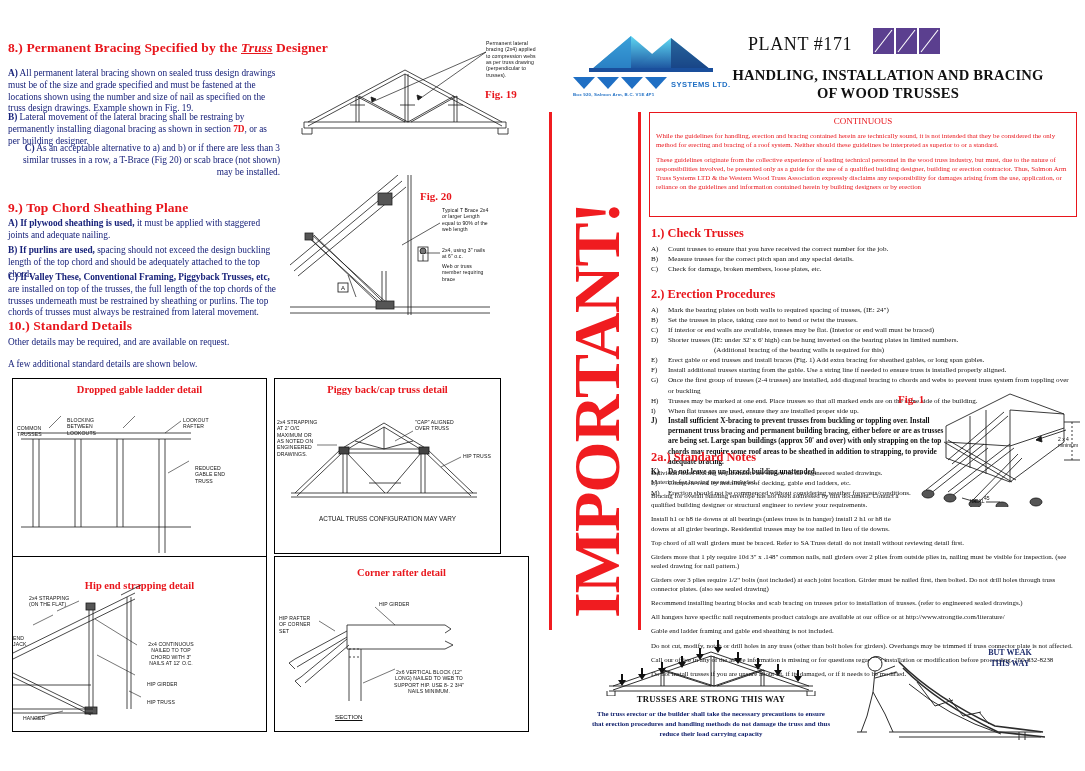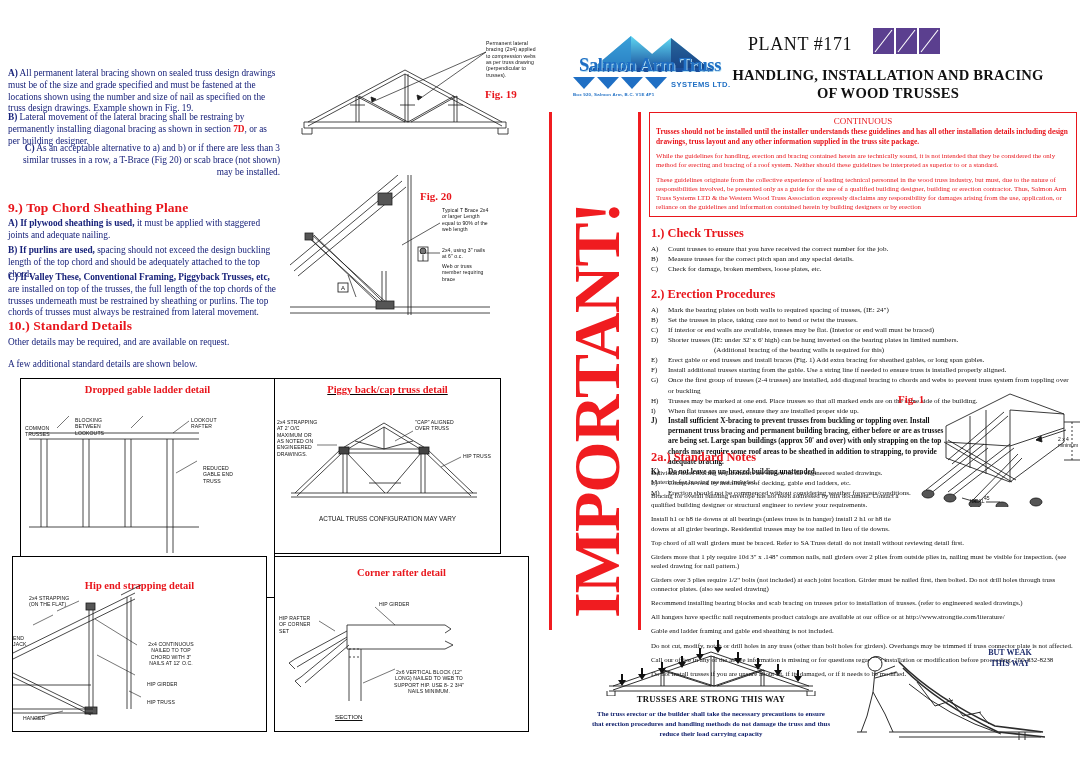--- a/index.html
+++ b/index.html
@@ -114,20 +114,23 @@
     font-size:8px; color:#1b2a6b; text-align:center; line-height:1.35;
   }
   .ideal-lbl { font-family:"Liberation Sans", sans-serif; font-size:5px; color:#111; }
   svg { display:block; }
 </style>
 </head>
 <body>
 
 <div class="page" id="left-page">
 
+  <div class="lp-pad sec-head" style="left:8px; top:40px; width:320px;">
+    <span>8.) Permanent Bracing Specified by the </span><span class="u-red">Truss</span><span> Designer</span>
+  </div>
 
   <div class="lp-pad body-txt" style="left:8px; top:68px; width:272px;">
     <b>A)</b><span> All permanent lateral bracing shown on sealed truss design drawings must be of the size and grade specified and must be fastened at the locations shown using the number and size of nail as specified on the truss design drawings. Example shown in Fig. 19.</span>
   </div>
 
   <div class="lp-pad body-txt" style="left:8px; top:112px; width:272px;">
     <b>B)</b><span> Lateral movement of the lateral bracing shall be restraing by permanently installing diagonal bracing as shown in section </span><b class="red-in">7D</b><span>, or as per building designer.</span>
   </div>
 
   <div class="lp-pad body-txt" style="left:8px; top:143px; width:272px;text-align:right;">
@@ -202,21 +205,21 @@
         <rect x="48" y="108" width="10" height="9" fill="none" stroke="#111"></rect>
       </g>
       <text x="53" y="115" font-family="Liberation Sans, sans-serif" font-size="6" fill="#111" text-anchor="middle">A</text>
     </svg>
     <div class="dwg-txt" style="position:absolute; left:152px; top:32px; width:48px;">Typical T Brace 2x4 or larger Length equal to 90% of the web length</div>
     <div class="dwg-txt" style="position:absolute; left:152px; top:72px; width:48px;">2x4, using 3" nails at 6" o.c.</div>
     <div class="dwg-txt" style="position:absolute; left:152px; top:88px; width:48px;">Web or truss member requiring brace</div>
   </div>
   <div class="lp-pad fig-lbl" style="left:420px; top:190px;">Fig. 20</div>
 
-  <div class="dwg-box" style="left:20px; top:378px; width:255px; height:220px;">
+  <div class="dwg-box" style="left:12px; top:378px; width:255px; height:220px;">
     <div class="detail-title" style="margin-top:5px;">Dropped gable ladder detail</div>
     <svg width="255" height="150" viewBox="0 0 255 150" style="position:absolute;left:0;top:24px">
       <g stroke="#1a1a1a" fill="none" stroke-width="0.8">
         <path d="M8,30 L178,30 M8,36 L178,36"></path>
         <path d="M20,36 L20,124 M26,36 L26,124"></path>
         <path d="M62,36 L62,124 M68,36 L68,124"></path>
         <path d="M104,36 L104,124 M110,36 L110,124"></path>
         <path d="M146,36 L146,150 M152,36 L152,150"></path>
         <path d="M8,124 L178,124"></path>
         <path d="M36,25 L48,13" stroke-width="0.6"></path>
@@ -224,21 +227,21 @@
         <path d="M152,30 L168,18" stroke-width="0.6"></path>
         <path d="M155,70 L176,58" stroke-width="0.6"></path>
       </g>
     </svg>
     <div class="dwg-txt" style="position:absolute; left:4px; top:46px; width:32px;">COMMON TRUSSES</div>
     <div class="dwg-txt" style="position:absolute; left:54px; top:38px; width:36px;">BLOCKING BETWEEN LOOKOUTS</div>
     <div class="dwg-txt" style="position:absolute; left:170px; top:38px; width:34px;">LOOKOUT RAFTER</div>
     <div class="dwg-txt" style="position:absolute; left:182px; top:86px; width:36px;">REDUCED GABLE END TRUSS</div>
   </div>
 
-  <div class="dwg-box" style="left:274px; top:378px; width:227px; height:176px;text-decoration:underline;">
+  <div class="dwg-box" style="left:274px; top:378px; width:227px; height:176px;">
     <div class="detail-title" style="margin-top:5px;">Piggy back/cap truss detail</div>
     <svg width="255" height="130" viewBox="0 0 255 130" style="position:absolute;left:0;top:22px">
       <g stroke="#1a1a1a" fill="none" stroke-width="0.8">
 
         <path d="M20,92 L66,48 M22,95 L68,51"></path>
         <path d="M198,92 L152,48 M196,95 L150,51"></path>
         <path d="M16,92 L202,92 M16,96 L202,96"></path>
         <path d="M66,48 L152,48 M66,52 L152,52"></path>
 
         <path d="M66,48 L109,22 L152,48"></path>
@@ -328,23 +331,20 @@
           <stop offset="0%" stop-color="#5ed7f2"></stop>
             <stop offset="100%" stop-color="#1a4f9c"></stop>
         </linearGradient>
       </defs>
       <polygon points="20,40 60,6 100,40" fill="url(#lg1)"></polygon>
       <polygon points="62,40 100,8 140,40" fill="url(#lg1)"></polygon>
       <polygon points="20,40 60,6 60,40" fill="#2f8fd0" opacity="0.75"></polygon>
       <polygon points="100,40 100,8 140,40" fill="#17407f" opacity="0.75"></polygon>
       <rect x="18" y="38" width="124" height="4" fill="#1a4f9c"></rect>
     </svg>
-    <div style="position:absolute; left:0; top:25px; width:170px; text-align:center;
-                font-family:'Liberation Serif',serif; font-weight:bold; font-size:18.5px;
-                color:#1f6fc4; letter-spacing:-0.4px; text-shadow:0.7px 0.7px 0 #b9e2f5;">Salmon Arm Truss</div>
     <svg width="120" height="13" viewBox="0 0 120 13" style="position:absolute;left:8px;top:47px">
       <polygon points="0,0 22,0 11,12" fill="#1f6fc4"></polygon>
       <polygon points="24,0 46,0 35,12" fill="#1f6fc4"></polygon>
       <polygon points="48,0 70,0 59,12" fill="#1f6fc4"></polygon>
       <polygon points="72,0 94,0 83,12" fill="#1f6fc4"></polygon>
     </svg>
     <div style="position:absolute; left:106px; top:50px; font-family:'Liberation Sans',sans-serif;
                 font-size:7.6px; font-weight:bold; color:#1f6fc4; letter-spacing:0.4px;">SYSTEMS LTD.</div>
     <div style="position:absolute; left:8px; top:62px; font-family:'Liberation Sans',sans-serif;
                 font-size:4.4px; font-weight:bold; color:#1f6fc4; letter-spacing:0.2px;">Box 920,  Salmon Arm,  B.C.  V1E 4P1</div>
@@ -367,21 +367,20 @@
     <div>HANDLING, INSTALLATION AND BRACING</div>
     <div>OF WOOD TRUSSES</div>
   </div>
 
   <div class="vrule" style="left:6px; top:112px; width:3px; height:518px;"></div>
   <div class="vrule" style="left:95px; top:112px; width:3px; height:518px;"></div>
   <div class="important" style="left:16px; top:618px;">IMPORTANT!</div>
 
   <div class="guidelines-box" style="left:106px; top:112px; width:428px; height:105px; padding:3px 6px 4px 6px;">
     <div class="gl-head">CONTINUOUS</div>
-    <div class="gl-bold" style="margin-top:1px;">Trusses should not be installed until the installer understands these guidelines and has all other installation details including design drawings, truss layout and any other information supplied in the truss site package.</div>
     <div class="gl-body" style="margin-top:6px;">While the guidelines for handling, erection and bracing contained herein are technically sound, it is not intended that they be considered the only method for erecting and bracing of a roof system. Neither should these guidelines be interpreted as superior to or a standard.</div>
     <div class="gl-body" style="margin-top:6px;">These guidelines originate from the collective experience of leading technical personnel in the wood truss industry, but must, due to the nature of responsibilities involved, be presented only as a guide for the use of a qualified building designer, building or erection contractor.  Thus, Salmon Arm Truss Systems LTD &amp; the Western Wood Truss Association expressly disclaims any responsibility for damages arising from the use, application, or reliance on the guidelines and information contained herein by building designers or by erection</div>
   </div>
 
   <div class="rp-sec-head" style="position:absolute; left:108px; top:226px;">1.) Check Trusses</div>
   <div class="rp-list" style="position:absolute; left:108px; top:244px; width:424px;">
     <div class="itm">
         <span class="ltr">A)</span>
         <span class="txt">Count trusses to ensure that you have received the correct number for the job.</span>
       </div>

